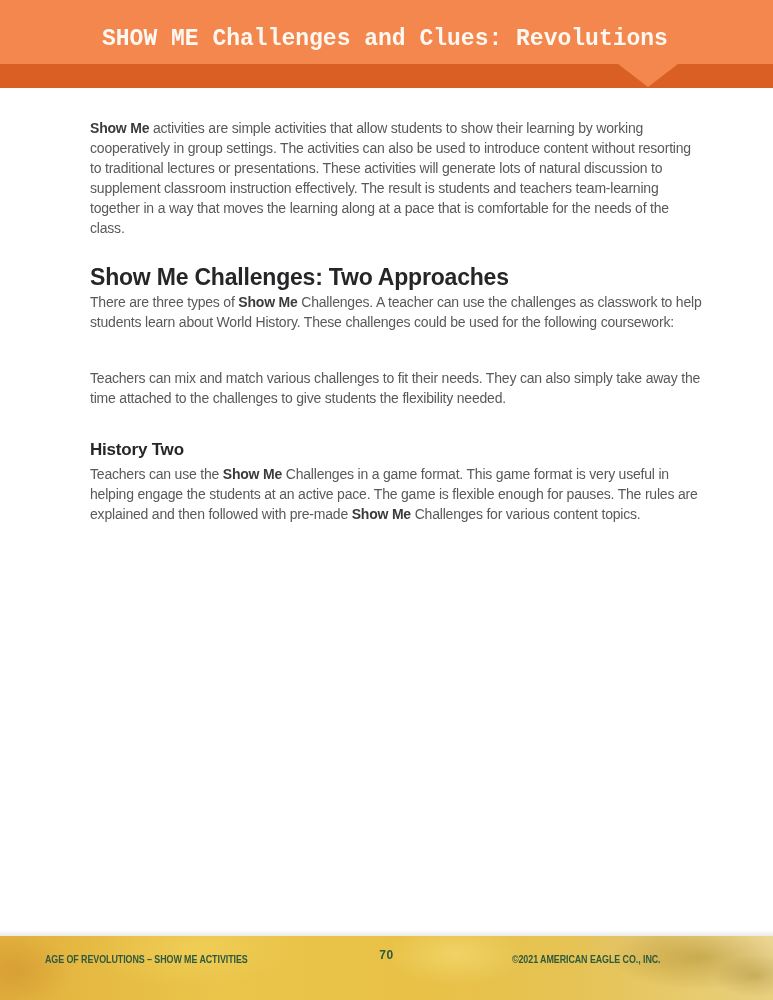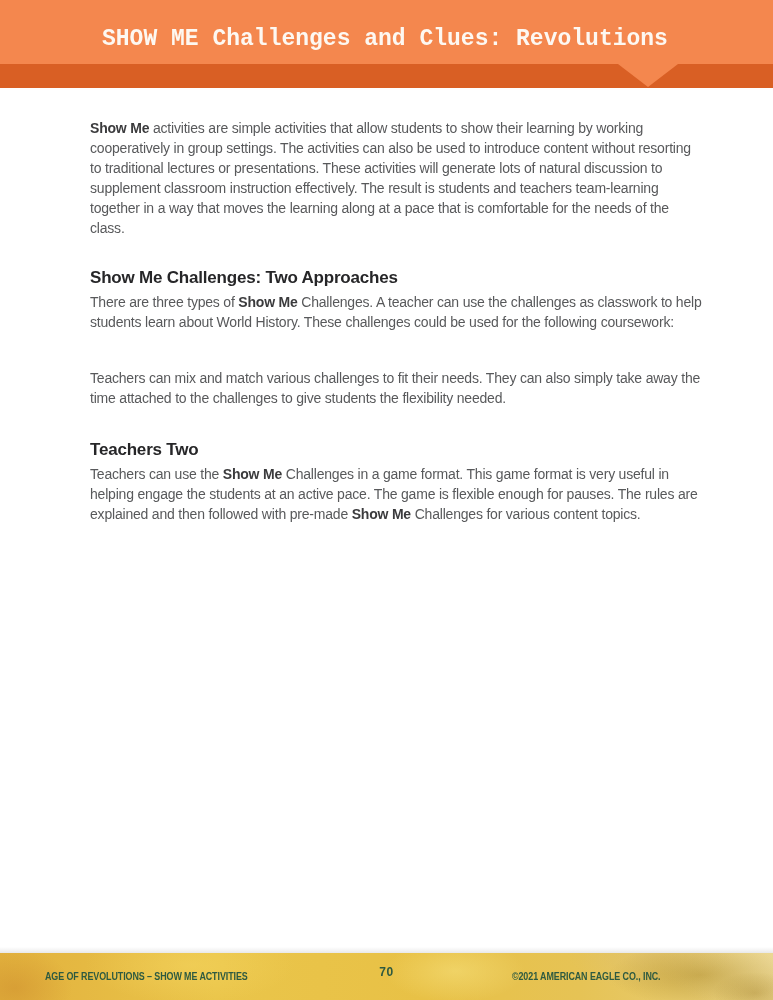--- a/index.html
+++ b/index.html
@@ -61,21 +61,21 @@
     letter-spacing: -0.2px;
     line-height: 20px;
     color: #58595B;
   }
   .body-text .b, .li-text { color: #58595B; }
   .body-text .b {
     font-weight: bold;
     color: #3B3B3D;
   }
   h2.section-heading {
-    font-size: 17px;
+    font-size: 23px;
     font-weight: bold;
     color: #262628;
     line-height: 21px;
     letter-spacing: -0.2px;
   }
   h3.sub-heading {
     font-size: 17px;
     font-weight: bold;
     color: #262628;
     line-height: 21px;
@@ -113,21 +113,21 @@
     background: #1E1E1E;
   }
 
   
   .pre-footer-shadow {
     height: 6px;
     background: linear-gradient(#ffffff, #E9E9E9);
     flex: 0 0 auto;
   }
   footer {
-    height: 47px;
+    height: 64px;
     flex: 0 0 auto;
     position: relative;
     background:
       radial-gradient(ellipse 130px 45px at 700px 22px, rgba(164,128,30,0.45), rgba(164,128,30,0) 70%),
       radial-gradient(ellipse 60px 30px at 755px 40px, rgba(150,115,30,0.35), rgba(150,115,30,0) 70%),
       radial-gradient(ellipse 110px 50px at 650px 0px, rgba(220,190,110,0.55), rgba(220,190,110,0) 75%),
       radial-gradient(ellipse 140px 60px at 773px 10px, rgba(238,220,160,0.7), rgba(238,220,160,0) 80%),
       radial-gradient(ellipse 100px 45px at 455px 18px, rgba(248,228,130,0.5), rgba(248,228,130,0) 70%),
       radial-gradient(ellipse 80px 55px at 15px 35px, rgba(205,140,45,0.5), rgba(205,140,45,0) 72%),
       radial-gradient(ellipse 150px 55px at 190px 12px, rgba(247,216,100,0.45), rgba(247,216,100,0) 70%),
@@ -182,21 +182,21 @@
     <p class="body-text mt-intro"><span class="b">Show Me</span><span> activities are simple activities that allow students to show their learning by working cooperatively in group settings. The activities can also be used to introduce content without resorting to traditional lectures or presentations. These activities will generate lots of natural discussion to supplement classroom instruction effectively. The result is students and teachers team-learning together in a way that moves the learning along at a pace that is comfortable for the needs of the class.</span></p>
 
     <h2 class="section-heading mt-section">Show Me Challenges: Two Approaches</h2>
 
 
     <p class="body-text mt-para"><span>There are three types of </span><span class="b">Show Me</span><span> Challenges. A teacher can use the challenges as classwork to help students learn about World History. These challenges could be used for the following coursework:</span></p>
 
 
     <p class="body-text mt-close">Teachers can mix and match various challenges to fit their needs. They can also simply take away the time attached to the challenges to give students the flexibility needed.</p>
 
-    <h3 class="sub-heading mt-h3b">Teachers Two</h3>
+    <h3 class="sub-heading mt-h3b">History Two</h3>
 
     <p class="body-text mt-para"><span>Teachers can use the </span><span class="b">Show Me</span><span> Challenges in a game format. This game format is very useful in helping engage the students at an active pace. The game is flexible enough for pauses. The rules are explained and then followed with pre-made </span><span class="b">Show Me</span><span> Challenges for various content topics.</span></p>
 
   </main>
 
   <div class="pre-footer-shadow"></div>
 
   <footer>
     <span class="footer-item footer-left">AGE OF REVOLUTIONS – SHOW ME ACTIVITIES</span>
     <span class="footer-item footer-page">70</span>

